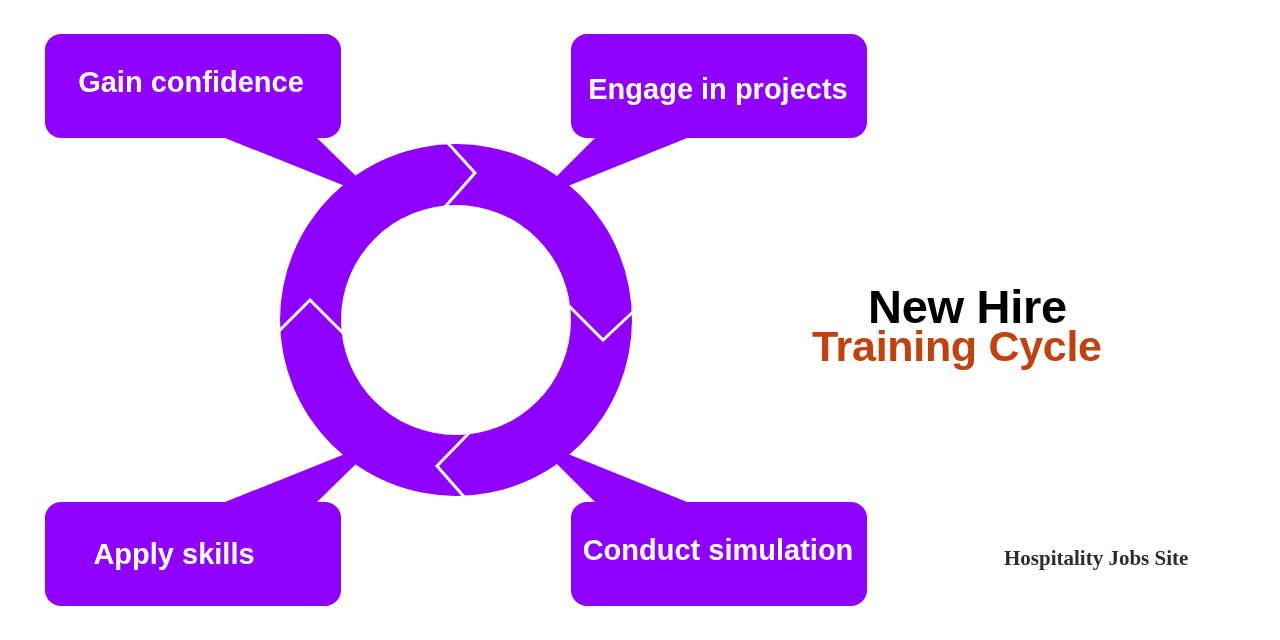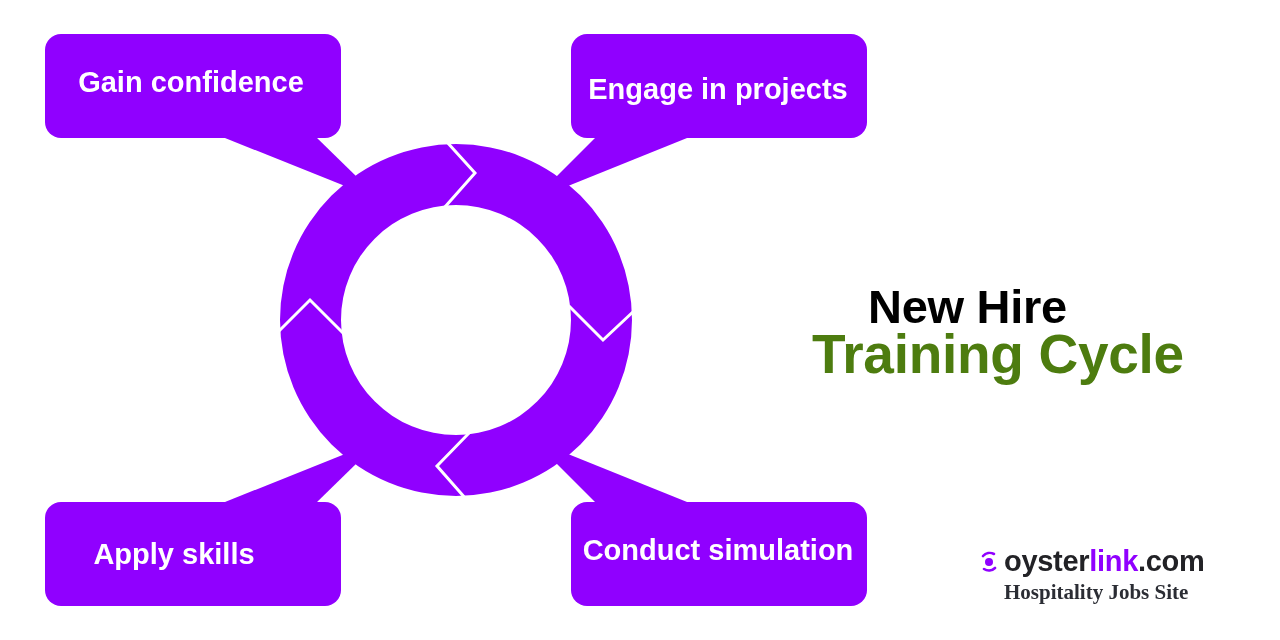--- a/index.html
+++ b/index.html
@@ -4,21 +4,21 @@
   <style>
     html, body { margin: 0; padding: 0; background: #ffffff; }
     body { width: 1280px; height: 640px; position: relative; overflow: hidden;
            font-family: "Liberation Sans", "DejaVu Sans", sans-serif; }
     #diagram { position: absolute; left: 0; top: 0; width: 1280px; height: 640px; }
     .callout-text { fill: #ffffff; font-family: "Liberation Sans", "DejaVu Sans", sans-serif;
                     font-weight: 700; font-size: 29px; }
     .title { position: absolute; font-weight: 700; white-space: nowrap;
              font-family: "Liberation Sans", "DejaVu Sans", sans-serif; }
     .title-line1 { left: 868px; top: 258px; font-size: 47px; color: #000000; letter-spacing: -0.3px; margin-top: 21px; }
-    .title-line2 { left: 812px; top: 322px; font-size: 55px; color: #4d7c0f; letter-spacing: -0.3px; }
+    .title-line2 { left: 812px; top: 322px; font-size: 43px; color: #c2410c; letter-spacing: -0.3px; }
     .logo { position: absolute; left: 980px; top: 544px; width: 260px; height: 70px; }
     .logo-row { display: flex; align-items: center; height: 34px; }
     .logo-icon { width: 20px; height: 22px; margin-right: 4px; }
     .logo-word { font-weight: 700; font-size: 29px; color: #222226; letter-spacing: -0.3px;
                  font-family: "Liberation Sans", "DejaVu Sans", sans-serif; }
     .logo-link { color: #9000FF; }
     .logo-tagline { font-weight: 700; font-size: 21px; color: #2b2d34; margin-left: 24px; margin-top: 2px;
                     font-family: Liberation Serif, serif; white-space: nowrap; }
   </style>
 </head>
@@ -58,24 +58,14 @@
     <polyline fill="none" stroke="#ffffff" stroke-width="3" points="635,310 603,340 569,306"></polyline>
     <polyline fill="none" stroke="#ffffff" stroke-width="3" points="466,499 437,466 470,432"></polyline>
     <polyline fill="none" stroke="#ffffff" stroke-width="3" points="277,333 310,300 344,334"></polyline>
   </g>
 </svg>
 
 <div class="title title-line1">New Hire</div>
 <div class="title title-line2">Training Cycle</div>
 
 <div class="logo">
-  <div class="logo-row">
-    <svg class="logo-icon" viewBox="0 0 20 22">
-      <circle cx="9" cy="12" r="4" fill="#9000FF"></circle>
-      <path d="M3,6 A9,9 0 0,1 14,4" stroke="#9000FF" stroke-width="2.6" fill="none" stroke-linecap="round"></path>
-      <path d="M4,19 A9,9 0 0,0 15,18" stroke="#9000FF" stroke-width="2.6" fill="none" stroke-linecap="round"></path>
-    </svg>
-    <span class="logo-word">
-      <span>oyster</span><span class="logo-link">link</span><span>.com</span>
-    </span>
-  </div>
   <div class="logo-tagline">Hospitality Jobs Site</div>
 </div>
 
 </body></html>

